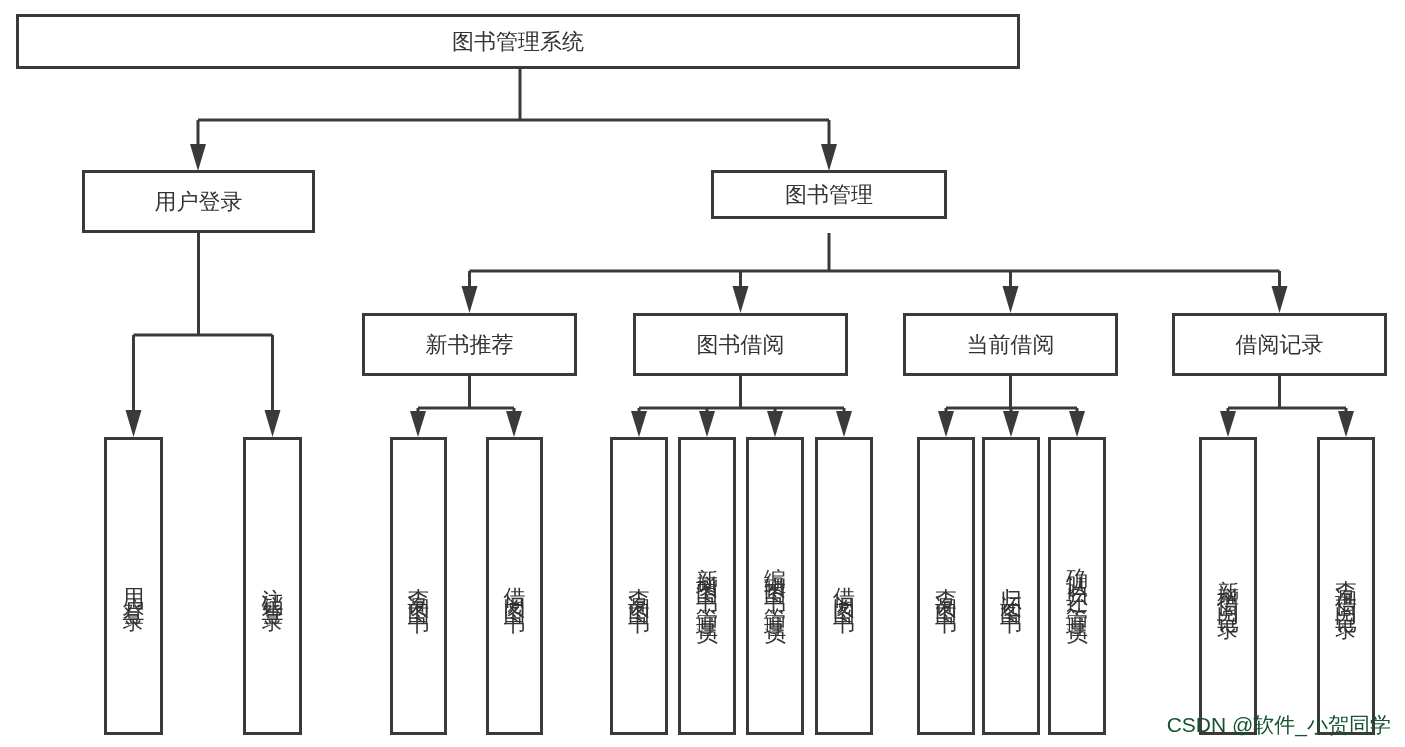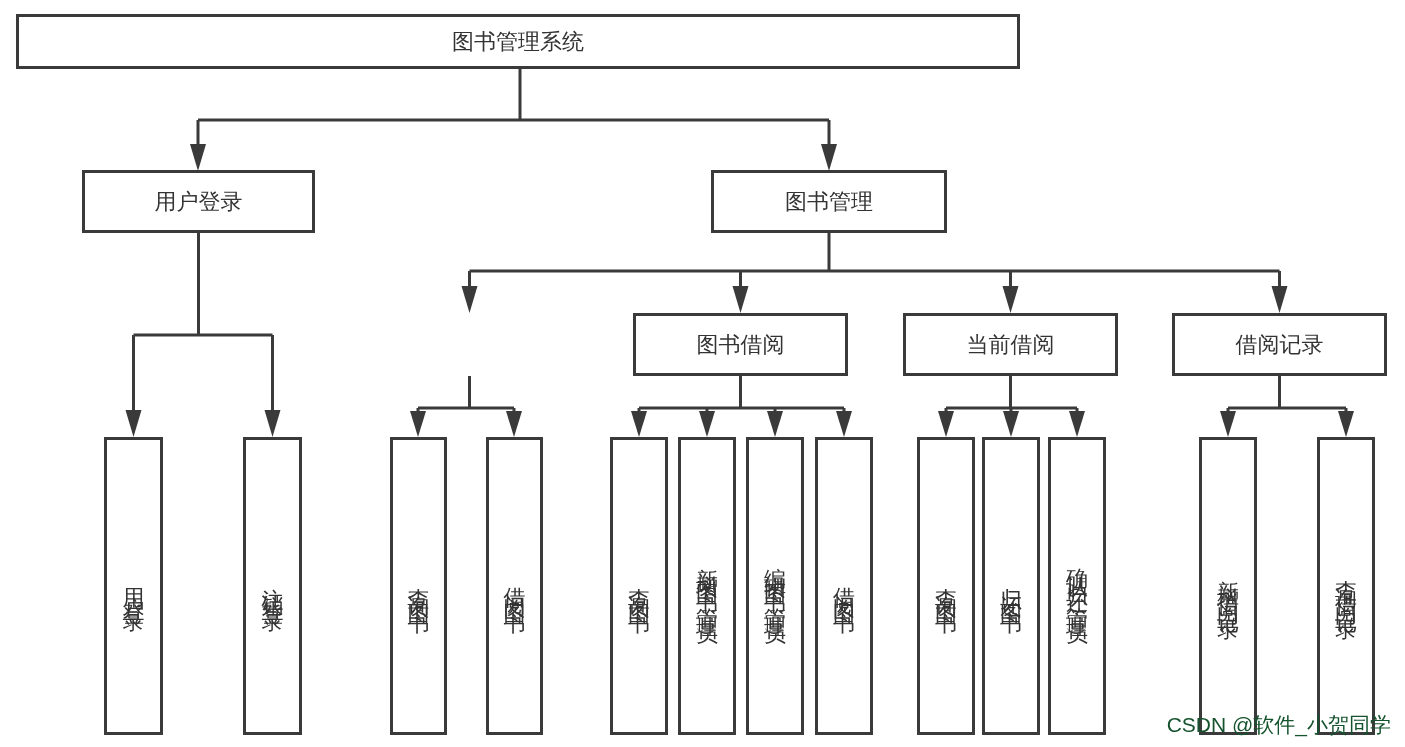--- a/index.html
+++ b/index.html
@@ -103,24 +103,27 @@
     </g>
   </svg>
 
   <div class="hbox" style="left:16px;top:14px;width:1004px;height:55px">
     <span>图书管理系统</span>
   </div>
 
   <div class="hbox" style="left:82px;top:170px;width:233px;height:63px">
     <span>用户登录</span>
   </div>
-  <div class="hbox" style="left:711px;top:170px;width:236px;height:63px">
+  <div class="hbox" style="left:711px;top:170px;width:236px;height:49px">
     <span>图书管理</span>
   </div>
 
+  <div class="hbox" style="left:362px;top:313px;width:215px;height:63px">
+    <span>新书推荐</span>
+  </div>
   <div class="hbox" style="left:633px;top:313px;width:215px;height:63px">
     <span>图书借阅</span>
   </div>
   <div class="hbox" style="left:903px;top:313px;width:215px;height:63px">
     <span>当前借阅</span>
   </div>
   <div class="hbox" style="left:1172px;top:313px;width:215px;height:63px">
     <span>借阅记录</span>
   </div>
 

